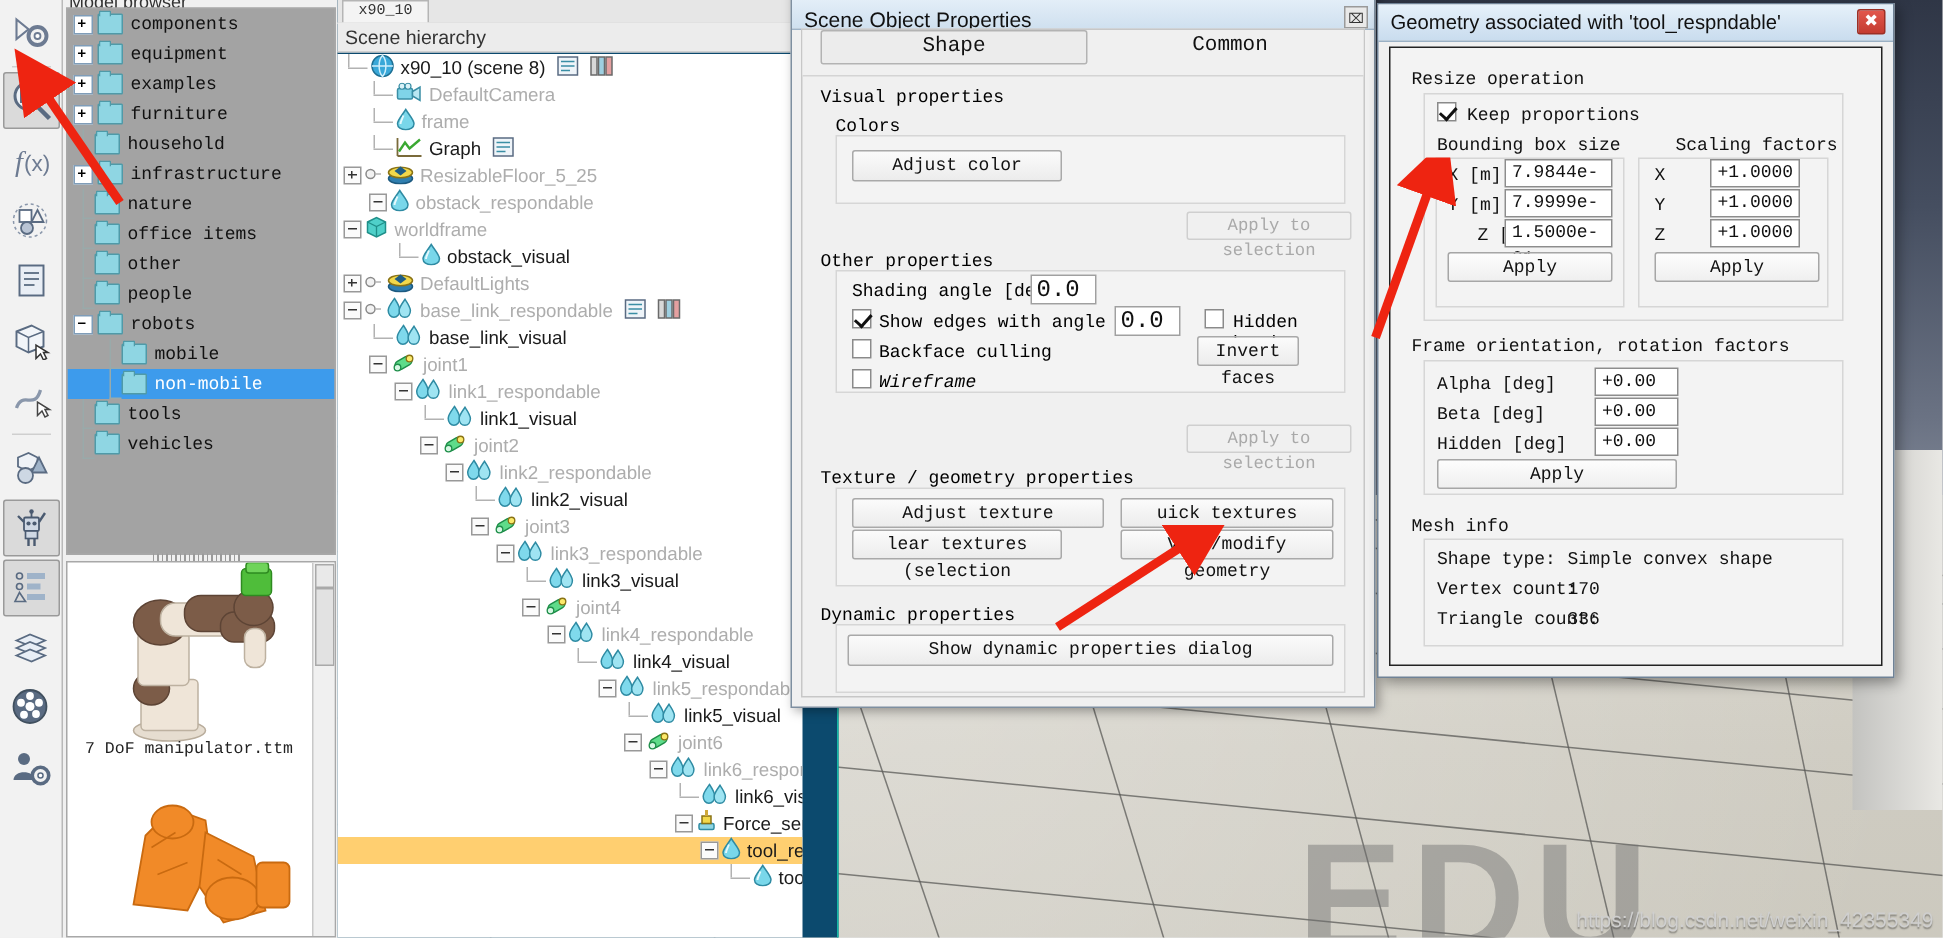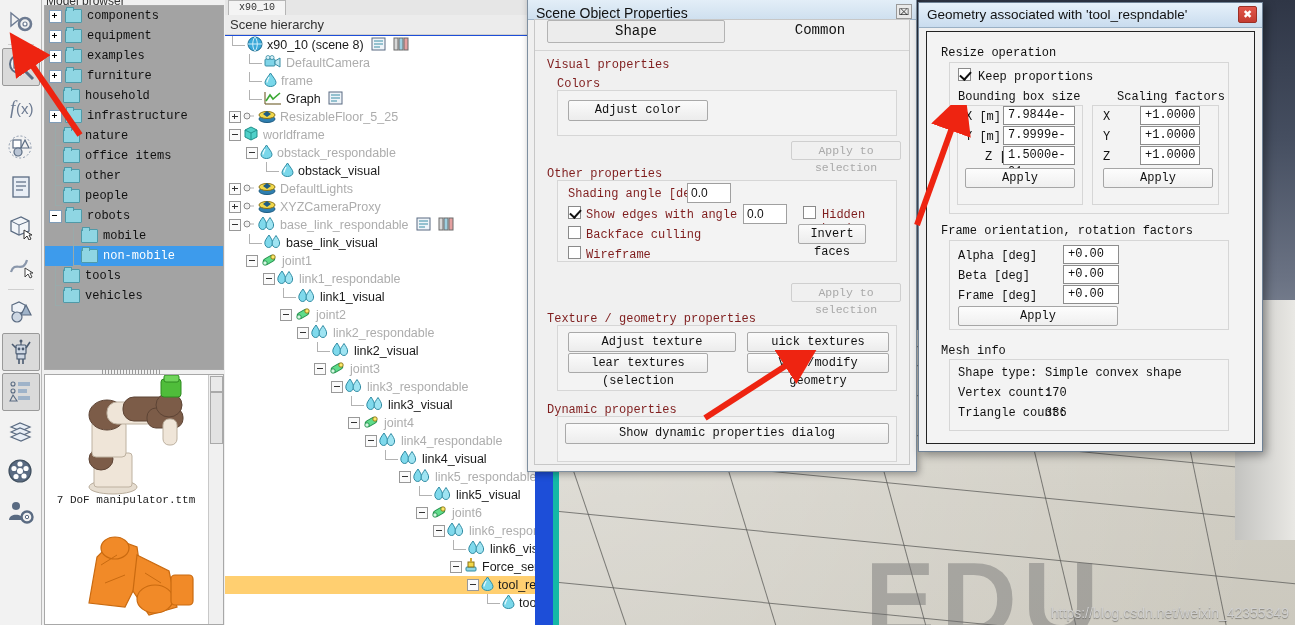--- a/index.html
+++ b/index.html
@@ -101,21 +101,21 @@
     position:absolute;right:0;top:0;width:14px;height:249px;background:#f0f0f0;border-left:1px solid #c8c8c8;
   }
   #mb-scroll .thumb{position:absolute;left:1px;top:17px;width:11px;height:50px;background:#e2e2e2;border:1px solid #a9a9a9;}
   #mb-scroll .up{position:absolute;left:1px;top:1px;width:11px;height:14px;background:#e9e9e9;border:1px solid #a9a9a9;}
   #mb-grip{position:absolute;left:60px;top:369px;width:60px;height:5px;
       background:repeating-linear-gradient(90deg,#9a9a9a 0 1px,transparent 1px 3px);}
 
   
   #hier{
     position:absolute;left:225px;top:0;width:334px;height:625px;
-    background:#1d4ed8;box-sizing:border-box;border-right:6px solid #14b8a6;
+    background:#0c4a6e;box-sizing:border-box;border-right:1px solid #14b8a6;
   }
   #hier-tabs{position:absolute;left:0;top:0;width:310px;height:15px;background:#e6e6e6;border-bottom:1px solid #c8c8c8;}
   #hier-tabs .tab{
     position:absolute;left:3px;top:0;height:15px;padding:0 10px;
     background:#f4f4f4;border:1px solid #b5b5b5;border-bottom:none;
     font-size:10px;font-family:"Liberation Mono",monospace;color:#333;
     line-height:13px;box-sizing:border-box;
   }
   #hier-head{
     position:absolute;left:0;top:15px;width:310px;height:20px;
@@ -155,31 +155,31 @@
     text-align:center;line-height:14px;box-sizing:border-box;
   }
   #sop .inner{position:absolute;left:6px;top:26px;right:6px;bottom:6px;background:#f0f0f0;border:1px solid #c7c7c7;box-sizing:border-box;}
   .tabrow{height:30px;border-bottom:1px solid #d4d4d4;position:relative;background:#f0f0f0;}
   .tabbtn{
     position:absolute;top:0;height:23px;line-height:21px;text-align:center;
     font-size:14px;font-family:"Liberation Mono",monospace;color:#111;box-sizing:border-box;
   }
   .tabbtn.active{left:12px;width:178px;background:#ececec;border:1px solid #b3b3b3;border-radius:2px;}
   .tabbtn.plain{left:210px;width:150px;}
-  .sectlbl{font-size:12px;font-family:"Liberation Mono",monospace;color:#7f1d1d;}
+  .sectlbl{font-size:12px;font-family:"Liberation Mono",monospace;color:#000000;}
   .grp{border:1px solid #d6d6d6;background:#f3f3f3;box-sizing:border-box;}
   .btn{
     background:linear-gradient(#fbfbfb,#ececec);border:1px solid #a9a9a9;border-radius:2px;
     font-size:12px;font-family:"Liberation Mono",monospace;color:#111;text-align:center;
     box-sizing:border-box;
   }
   .btn.dis{color:#a9a9a9;border-color:#cfcfcf;background:#f0f0f0;}
   .fld{
-    background:#fff;border:1px solid #a0a0a0;font-size:12px;
-    font-family:Liberation Sans, sans-serif;color:#111;box-sizing:border-box;
+    background:#fff;border:1px solid #a0a0a0;font-size:16px;
+    font-family:Liberation Mono, monospace;color:#111;box-sizing:border-box;
     padding-left:3px;line-height:18px;
   }
   .cbx{width:13px;height:13px;border:1px solid #8a8a8a;background:#fff;display:inline-block;
        position:relative;box-sizing:border-box;vertical-align:middle;}
   .cbx.ck:after{content:"";position:absolute;left:3px;top:0px;width:5px;height:9px;
       border:solid #111;border-width:0 2px 2px 0;transform:rotate(42deg);}
 
   
   #geo{
     position:absolute;left:918px;top:2px;width:345px;height:450px;
@@ -545,36 +545,36 @@
             <line x1="7" y1="5" x2="11" y2="5" stroke="#b2b2b2" stroke-width="1"></line>
           </svg></span>
         <span class="hicon"><svg width="18" height="14" viewBox="0 0 18 14">
             <ellipse cx="9" cy="10" rx="8" ry="3.5" fill="#2f7fb0" stroke="#1c5a80" stroke-width="1"></ellipse>
             <ellipse cx="9" cy="6" rx="8" ry="3.5" fill="#f2d84a" stroke="#8a7315" stroke-width="1"></ellipse>
             <path d="M5 5 L9 2 L13 5 L9 8 Z" fill="#1f5d84"></path>
           </svg></span>
         <span class="hlbl dim">ResizableFloor_5_25</span>
       </div>
       <div class="hrow">
+        <span class="hpad" style="width:21px"></span>
+        <span class="hexp"></span>
+        <span class="hicon"><svg width="13" height="15" viewBox="0 0 13 15">
+            <path d="M6.5 1 C9 5, 12 8, 12 10.5 C12 13, 9.5 14.5, 6.5 14.5 C3.5 14.5, 1 13, 1 10.5 C1 8, 4 5, 6.5 1 Z" fill="#79d7ea" stroke="#2f8ba3" stroke-width="1"></path>
+            <path d="M5 5 C4 7.5, 3 9, 3 10.6" fill="none" stroke="#e5f8fc" stroke-width="1.3"></path>
+          </svg></span>
+        <span class="hlbl dim">obstack_respondable</span>
+      </div>
+      <div class="hrow">
         <span class="hpad" style="width:4px"></span>
         <span class="hexp"></span>
         <span class="hicon"><svg width="16" height="15" viewBox="0 0 16 15">
             <path d="M2 4 L8 1 L14 4 L14 11 L8 14 L2 11 Z" fill="#4fd0c9" stroke="#1f8f89" stroke-width="1"></path>
             <path d="M2 4 L8 7 L14 4 M8 7 L8 14" fill="none" stroke="#1f8f89" stroke-width=".9"></path>
           </svg></span>
         <span class="hlbl dim">worldframe</span>
-      </div>
-      <div class="hrow">
-        <span class="hpad" style="width:21px"></span>
-        <span class="hexp"></span>
-        <span class="hicon"><svg width="13" height="15" viewBox="0 0 13 15">
-            <path d="M6.5 1 C9 5, 12 8, 12 10.5 C12 13, 9.5 14.5, 6.5 14.5 C3.5 14.5, 1 13, 1 10.5 C1 8, 4 5, 6.5 1 Z" fill="#79d7ea" stroke="#2f8ba3" stroke-width="1"></path>
-            <path d="M5 5 C4 7.5, 3 9, 3 10.6" fill="none" stroke="#e5f8fc" stroke-width="1.3"></path>
-          </svg></span>
-        <span class="hlbl dim">obstack_respondable</span>
       </div>
       <div class="hrow">
         <span class="hpad" style="width:38px"></span>
         <span class="hconn"></span>
         <span class="hicon"><svg width="13" height="15" viewBox="0 0 13 15">
             <path d="M6.5 1 C9 5, 12 8, 12 10.5 C12 13, 9.5 14.5, 6.5 14.5 C3.5 14.5, 1 13, 1 10.5 C1 8, 4 5, 6.5 1 Z" fill="#79d7ea" stroke="#2f8ba3" stroke-width="1"></path>
             <path d="M5 5 C4 7.5, 3 9, 3 10.6" fill="none" stroke="#e5f8fc" stroke-width="1.3"></path>
           </svg></span>
         <span class="hlbl">obstack_visual</span>
       </div>
@@ -584,34 +584,20 @@
         <span style="flex:none;margin-right:3px"><svg width="12" height="10" viewBox="0 0 12 10">
             <circle cx="4" cy="5" r="3" fill="#f2f2f2" stroke="#8a8a8a" stroke-width="1"></circle>
             <line x1="7" y1="5" x2="11" y2="5" stroke="#b2b2b2" stroke-width="1"></line>
           </svg></span>
         <span class="hicon"><svg width="18" height="14" viewBox="0 0 18 14">
             <ellipse cx="9" cy="10" rx="8" ry="3.5" fill="#2f7fb0" stroke="#1c5a80" stroke-width="1"></ellipse>
             <ellipse cx="9" cy="6" rx="8" ry="3.5" fill="#f2d84a" stroke="#8a7315" stroke-width="1"></ellipse>
             <path d="M5 5 L9 2 L13 5 L9 8 Z" fill="#1f5d84"></path>
           </svg></span>
         <span class="hlbl dim">DefaultLights</span>
-      </div>
-      <div class="hrow">
-        <span class="hpad" style="width:4px"></span>
-        <span class="hexp plus"></span>
-        <span style="flex:none;margin-right:3px"><svg width="12" height="10" viewBox="0 0 12 10">
-            <circle cx="4" cy="5" r="3" fill="#f2f2f2" stroke="#8a8a8a" stroke-width="1"></circle>
-            <line x1="7" y1="5" x2="11" y2="5" stroke="#b2b2b2" stroke-width="1"></line>
-          </svg></span>
-        <span class="hicon"><svg width="18" height="14" viewBox="0 0 18 14">
-            <ellipse cx="9" cy="10" rx="8" ry="3.5" fill="#2f7fb0" stroke="#1c5a80" stroke-width="1"></ellipse>
-            <ellipse cx="9" cy="6" rx="8" ry="3.5" fill="#f2d84a" stroke="#8a7315" stroke-width="1"></ellipse>
-            <path d="M5 5 L9 2 L13 5 L9 8 Z" fill="#1f5d84"></path>
-          </svg></span>
-        <span class="hlbl dim">XYZCameraProxy</span>
       </div>
       <div class="hrow">
         <span class="hpad" style="width:4px"></span>
         <span class="hexp"></span>
         <span style="flex:none;margin-right:3px"><svg width="12" height="10" viewBox="0 0 12 10">
             <circle cx="4" cy="5" r="3" fill="#f2f2f2" stroke="#8a8a8a" stroke-width="1"></circle>
             <line x1="7" y1="5" x2="11" y2="5" stroke="#b2b2b2" stroke-width="1"></line>
           </svg></span>
         <span class="hicon"><svg width="18" height="15" viewBox="0 0 18 15">
             <path d="M5 1 C7 4, 8.5 6.5, 8.5 8.8 C8.5 11.6, 6.8 13.5, 4.6 13.5 C2.4 13.5, 0.8 11.6, 0.8 8.8 C0.8 6.5, 2.8 4, 5 1 Z" fill="#7fd9ec" stroke="#2f8ba3" stroke-width="1"></path>
@@ -856,21 +842,21 @@
     <div class="sectlbl" style="position:absolute;left:51px;top:188px;">Show edges with angle [de</div>
     <div class="fld" style="position:absolute;left:208px;top:184px;width:44px;height:20px;">0.0</div>
     <span class="cbx" style="position:absolute;left:268px;top:186px;"></span>
     <div class="sectlbl" style="position:absolute;left:287px;top:188px;">Hidden border</div>
 
     <span class="cbx" style="position:absolute;left:33px;top:206px;"></span>
     <div class="sectlbl" style="position:absolute;left:51px;top:208px;">Backface culling</div>
     <div class="btn" style="position:absolute;left:263px;top:204px;width:68px;height:20px;line-height:18px;text-align:center;">Invert faces</div>
 
     <span class="cbx" style="position:absolute;left:33px;top:226px;"></span>
-    <div class="sectlbl" style="position:absolute;left:51px;top:228px;">Wireframe</div>
+    <div class="sectlbl" style="position:absolute;left:51px;top:228px;font-style:italic;">Wireframe</div>
 
     <div class="btn dis" style="position:absolute;left:256px;top:263px;width:110px;height:19px;line-height:17px;font-size:11.5px;">Apply to selection</div>
 
     <div class="sectlbl" style="position:absolute;left:12px;top:292px;">Texture / geometry properties</div>
     <div class="grp" style="position:absolute;left:22px;top:305px;width:340px;height:66px;"></div>
     <div class="btn" style="position:absolute;left:33px;top:312px;width:168px;height:20px;line-height:18px;">Adjust texture</div>
     <div class="btn" style="position:absolute;left:212px;top:312px;width:142px;height:20px;line-height:18px;">uick textures (selection</div>
     <div class="btn" style="position:absolute;left:33px;top:333px;width:140px;height:20px;line-height:18px;">lear textures (selection</div>
     <div class="btn" style="position:absolute;left:212px;top:333px;width:142px;height:20px;line-height:18px;">View/modify geometry</div>
 
@@ -913,21 +899,21 @@
     <div class="glab" style="position:absolute;left:176px;top:118px;">Z</div>
     <div class="gfld" style="position:absolute;left:213px;top:114px;width:60px;height:19px;">+1.0000</div>
     <div class="gbtn" style="position:absolute;left:176px;top:136px;width:110px;height:20px;line-height:18px;">Apply</div>
 
     <div class="gsect" style="position:absolute;left:14px;top:192px;">Frame orientation, rotation factors</div>
     <div class="grp" style="position:absolute;left:22px;top:208px;width:280px;height:90px;"></div>
     <div class="glab" style="position:absolute;left:31px;top:217px;">Alpha [deg]</div>
     <div class="gfld" style="position:absolute;left:136px;top:213px;width:56px;height:19px;">+0.00</div>
     <div class="glab" style="position:absolute;left:31px;top:237px;">Beta [deg]</div>
     <div class="gfld" style="position:absolute;left:136px;top:233px;width:56px;height:19px;">+0.00</div>
-    <div class="glab" style="position:absolute;left:31px;top:257px;">Frame [deg]</div>
+    <div class="glab" style="position:absolute;left:31px;top:257px;">Hidden [deg]</div>
     <div class="gfld" style="position:absolute;left:136px;top:253px;width:56px;height:19px;">+0.00</div>
     <div class="gbtn" style="position:absolute;left:31px;top:274px;width:160px;height:20px;line-height:18px;">Apply</div>
 
     <div class="gsect" style="position:absolute;left:14px;top:312px;">Mesh info</div>
     <div class="grp" style="position:absolute;left:22px;top:327px;width:280px;height:72px;"></div>
     <div class="glab" style="position:absolute;left:31px;top:334px;">Shape type:</div>
     <div class="glab" style="position:absolute;left:118px;top:334px;">Simple convex shape</div>
     <div class="glab" style="position:absolute;left:31px;top:354px;">Vertex count:</div>
     <div class="glab" style="position:absolute;left:118px;top:354px;">170</div>
     <div class="glab" style="position:absolute;left:31px;top:374px;">Triangle count:</div>

